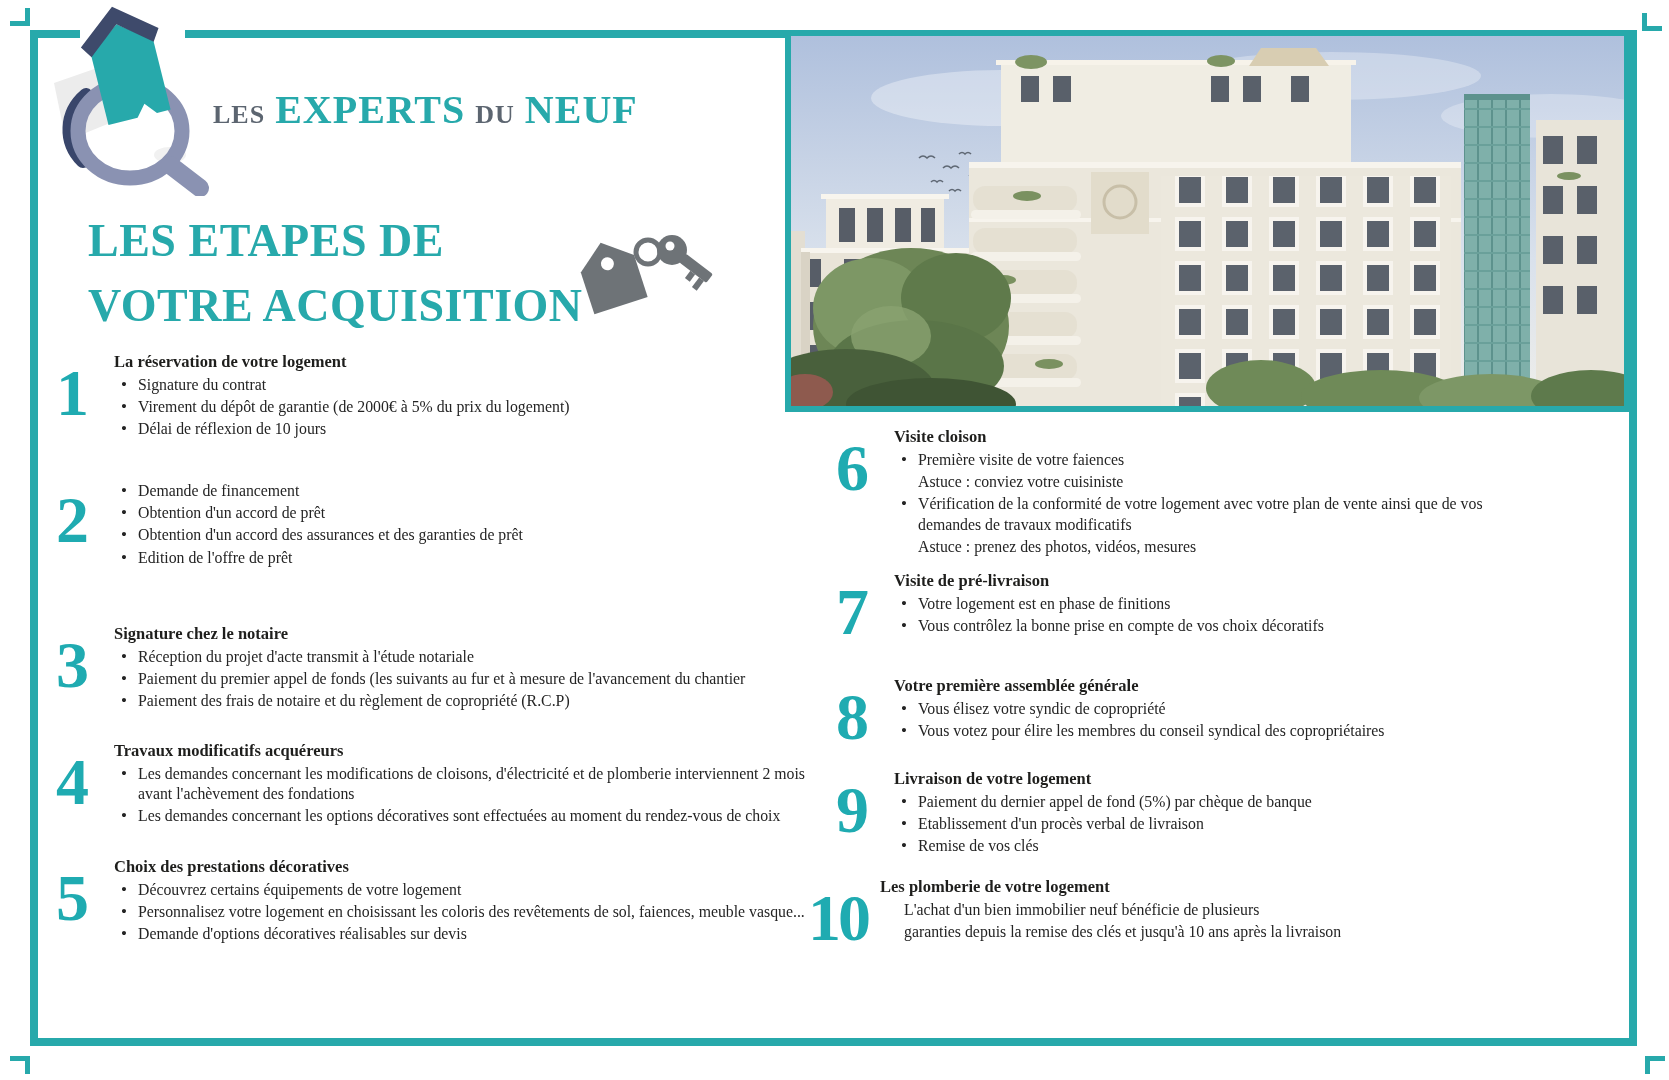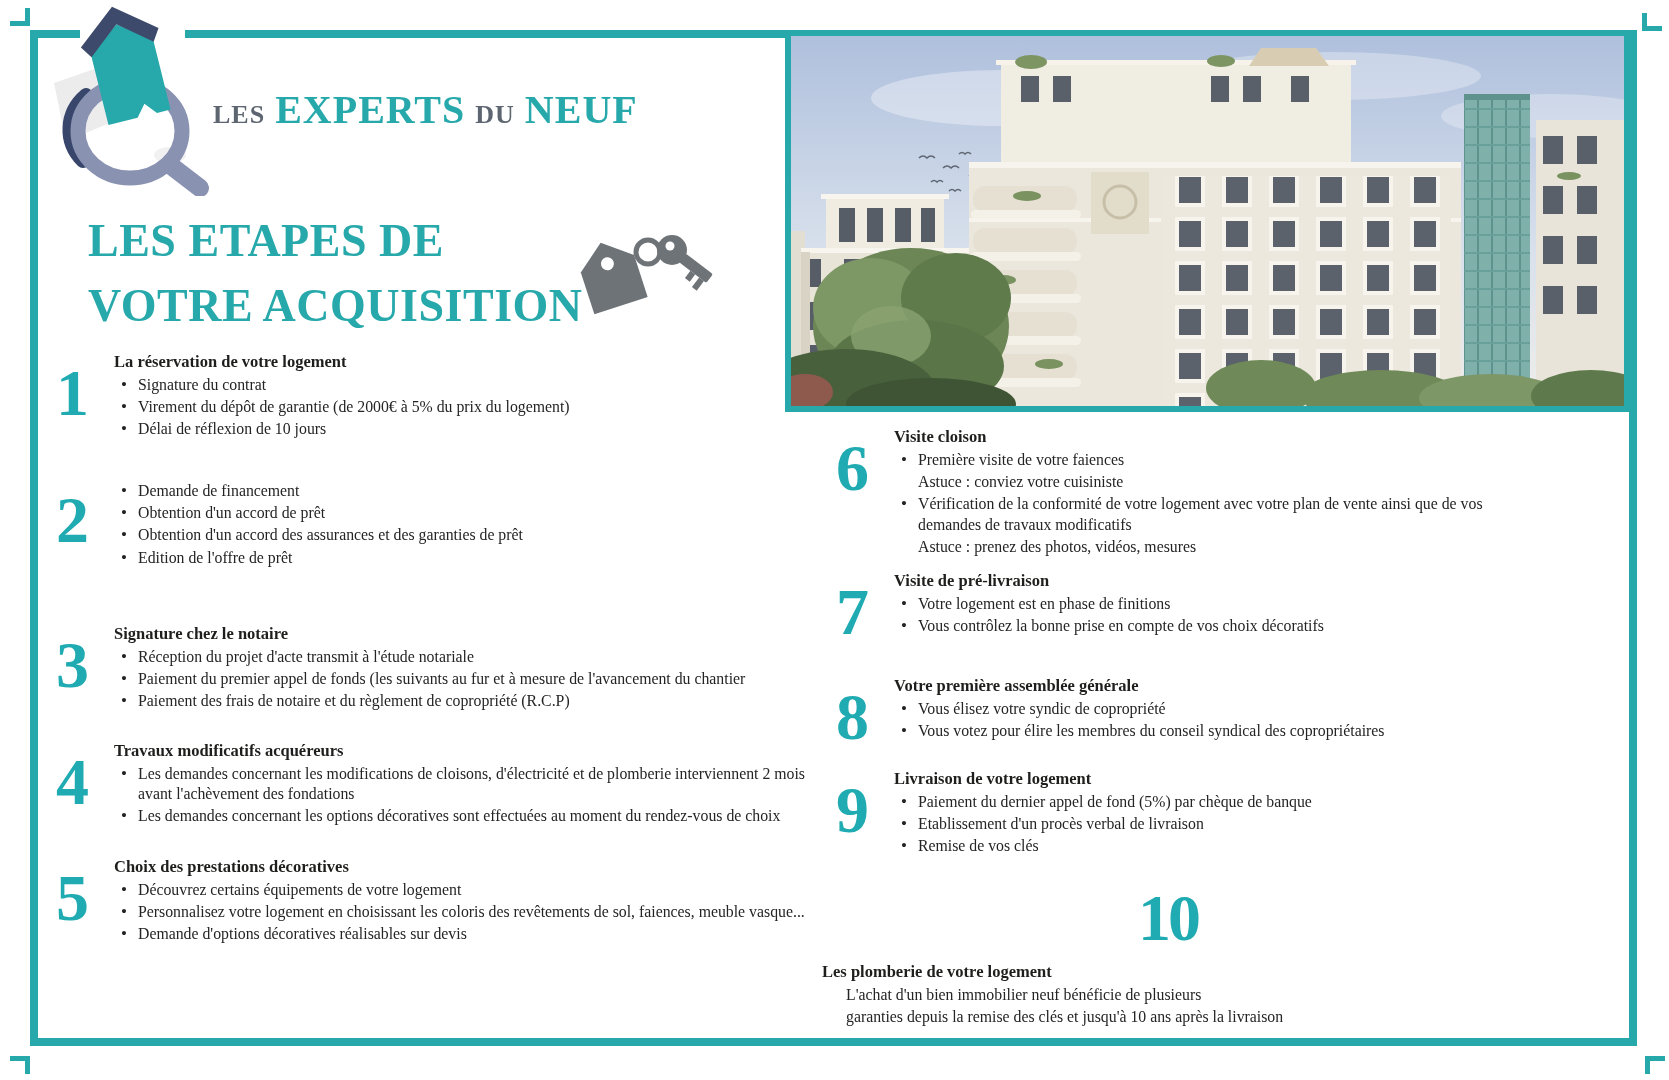--- a/index.html
+++ b/index.html
@@ -57,21 +57,21 @@
 
   .step-1{left:42px;top:352px;width:780px;}
   .step-2{left:42px;top:479px;width:780px;}
   .step-3{left:42px;top:624px;width:792px;}
   .step-4{left:42px;top:741px;width:780px;}
   .step-5{left:42px;top:857px;width:780px;}
   .step-6{left:822px;top:427px;width:706px;}
   .step-7{left:822px;top:571px;width:706px;}
   .step-8{left:822px;top:676px;width:706px;}
   .step-9{left:822px;top:769px;width:706px;}
-  .step-10{left:822px;top:877px;width:706px;flex-direction:column;}
+  .step-10{left:822px;top:877px;width:706px;}
 </style>
 </head>
 <body>
 
 <div class="page">
 
   <div class="frame"></div>
   <div class="corner tl"></div>
   <div class="corner tr"></div>
   <div class="corner br"></div>

